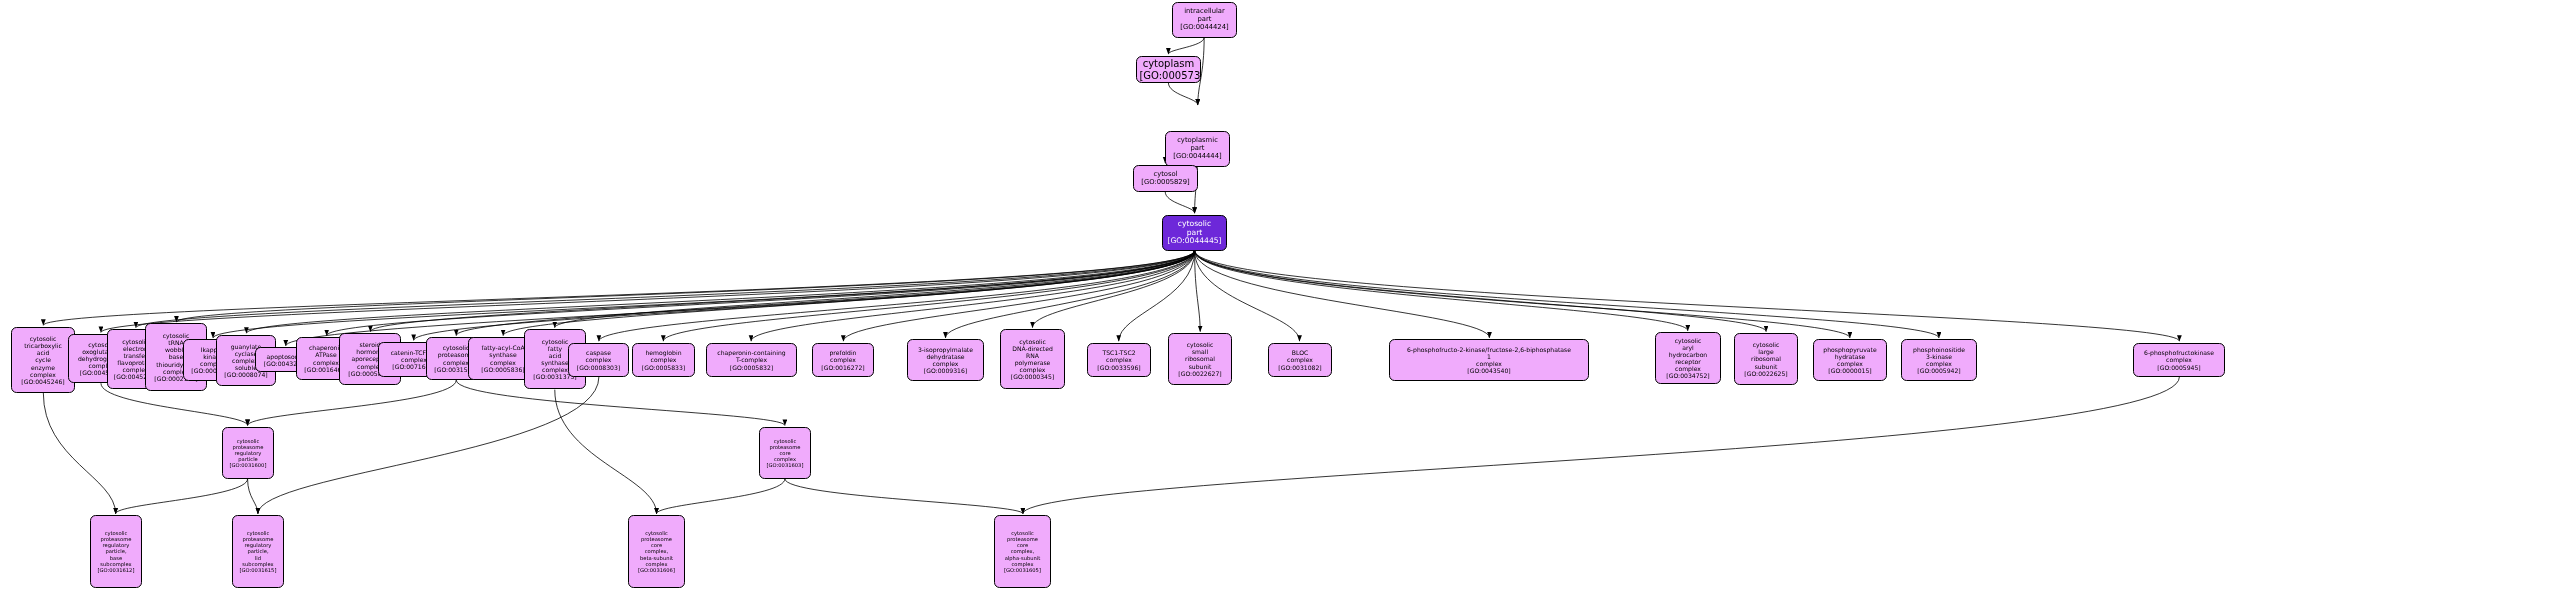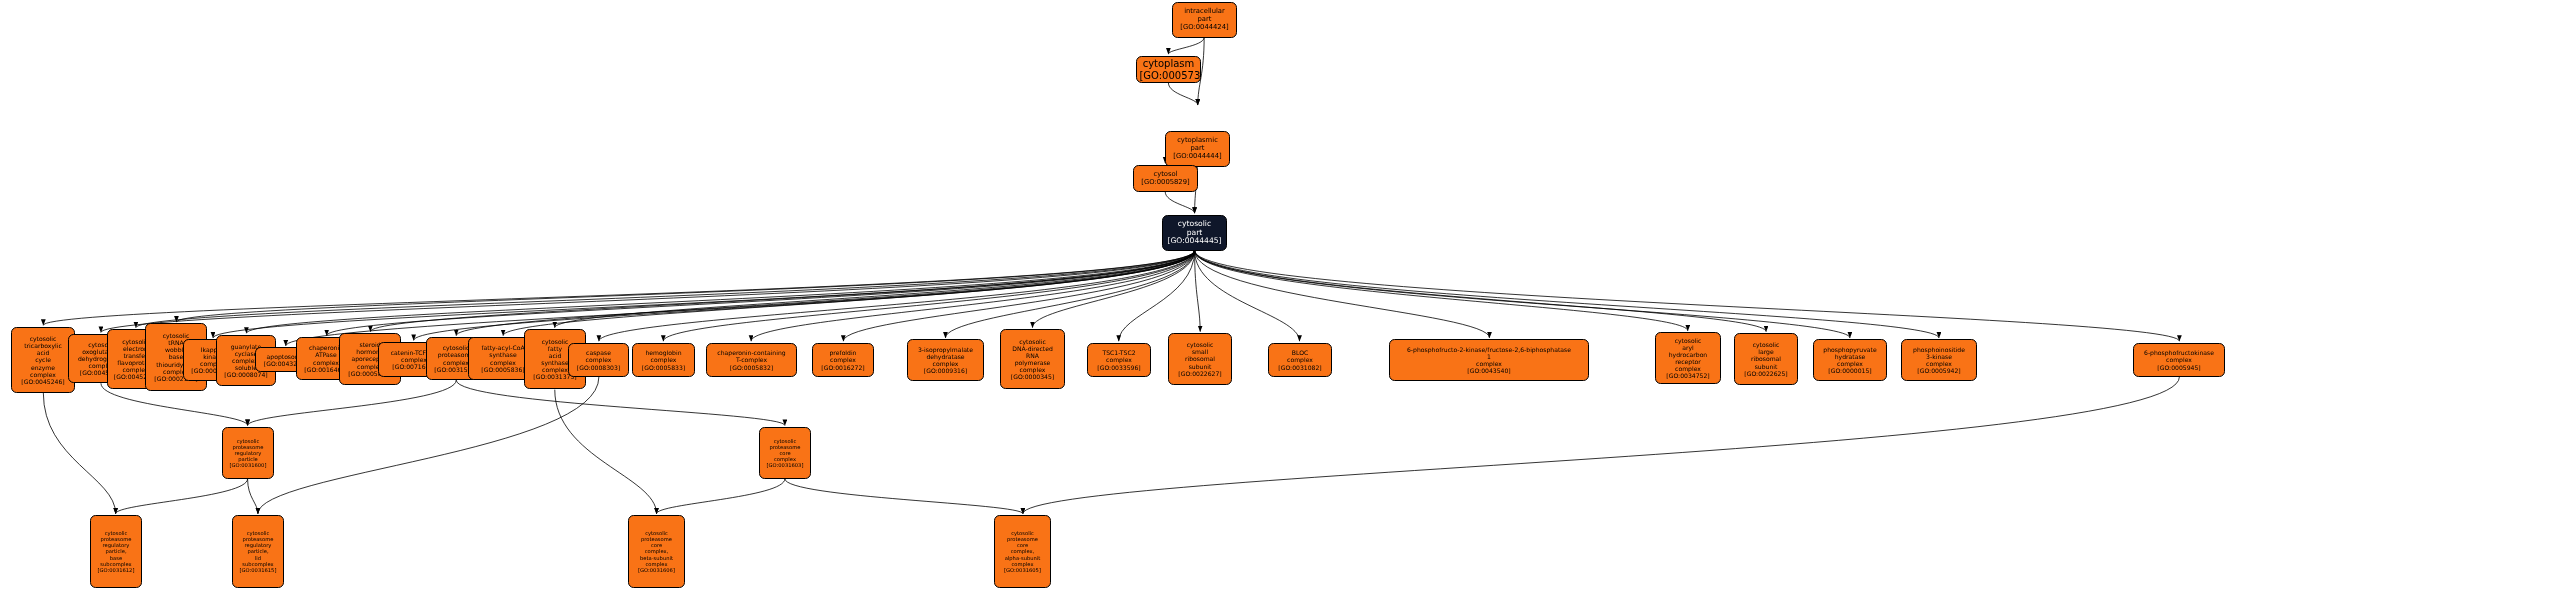--- a/index.html
+++ b/index.html
@@ -4,24 +4,24 @@
 <style>
   html,body{margin:0;padding:0;background:#ffffff;}
   body{width:2576px;height:598px;position:relative;overflow:hidden;
        font-family:"DejaVu Sans","Liberation Sans",sans-serif;}
   #canvas{position:absolute;left:0;top:0;width:2576px;height:598px;}
   svg.edges{position:absolute;left:0;top:0;width:2576px;height:598px;pointer-events:none;}
   .node{position:absolute;box-sizing:border-box;
         border:0.8px solid #000000;border-radius:5.6px;
         display:flex;align-items:center;justify-content:center;
         text-align:center;line-height:1.16;
-        background:#f97316;color:#000000;
+        background:#f0abfc;color:#000000;
         padding:1.6px 2.4px;overflow:hidden;}
   .node .lbl{white-space:pre-line;display:block;width:100%;}
-  .node.root{background:#0f172a;color:#ffffff;border-color:#000000;align-items:center;}
+  .node.root{background:#6d28d9;color:#ffffff;border-color:#000000;align-items:center;}
 </style>
 </head>
 <body>
 
 <div id="canvas">
   <svg class="edges" id="edge-layer" viewBox="0 0 3241 752" preserveAspectRatio="none">
     <defs>
       <marker id="arrow" markerWidth="9" markerHeight="9" refX="7.5" refY="3" orient="auto" markerUnits="strokeWidth">
         <path d="M0,0 L8,3 L0,6 z" fill="#000000"></path>
       </marker>

